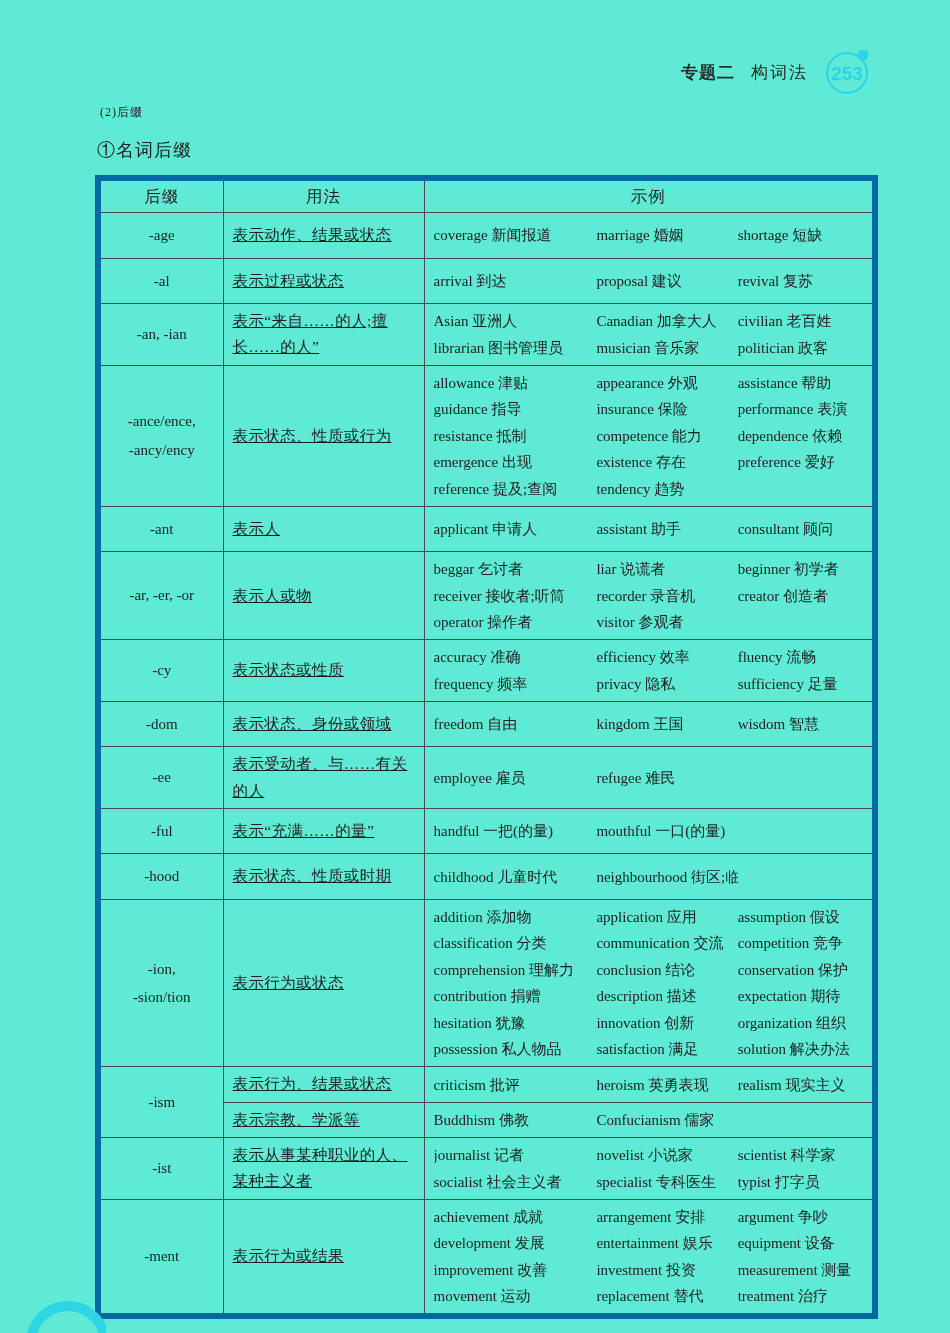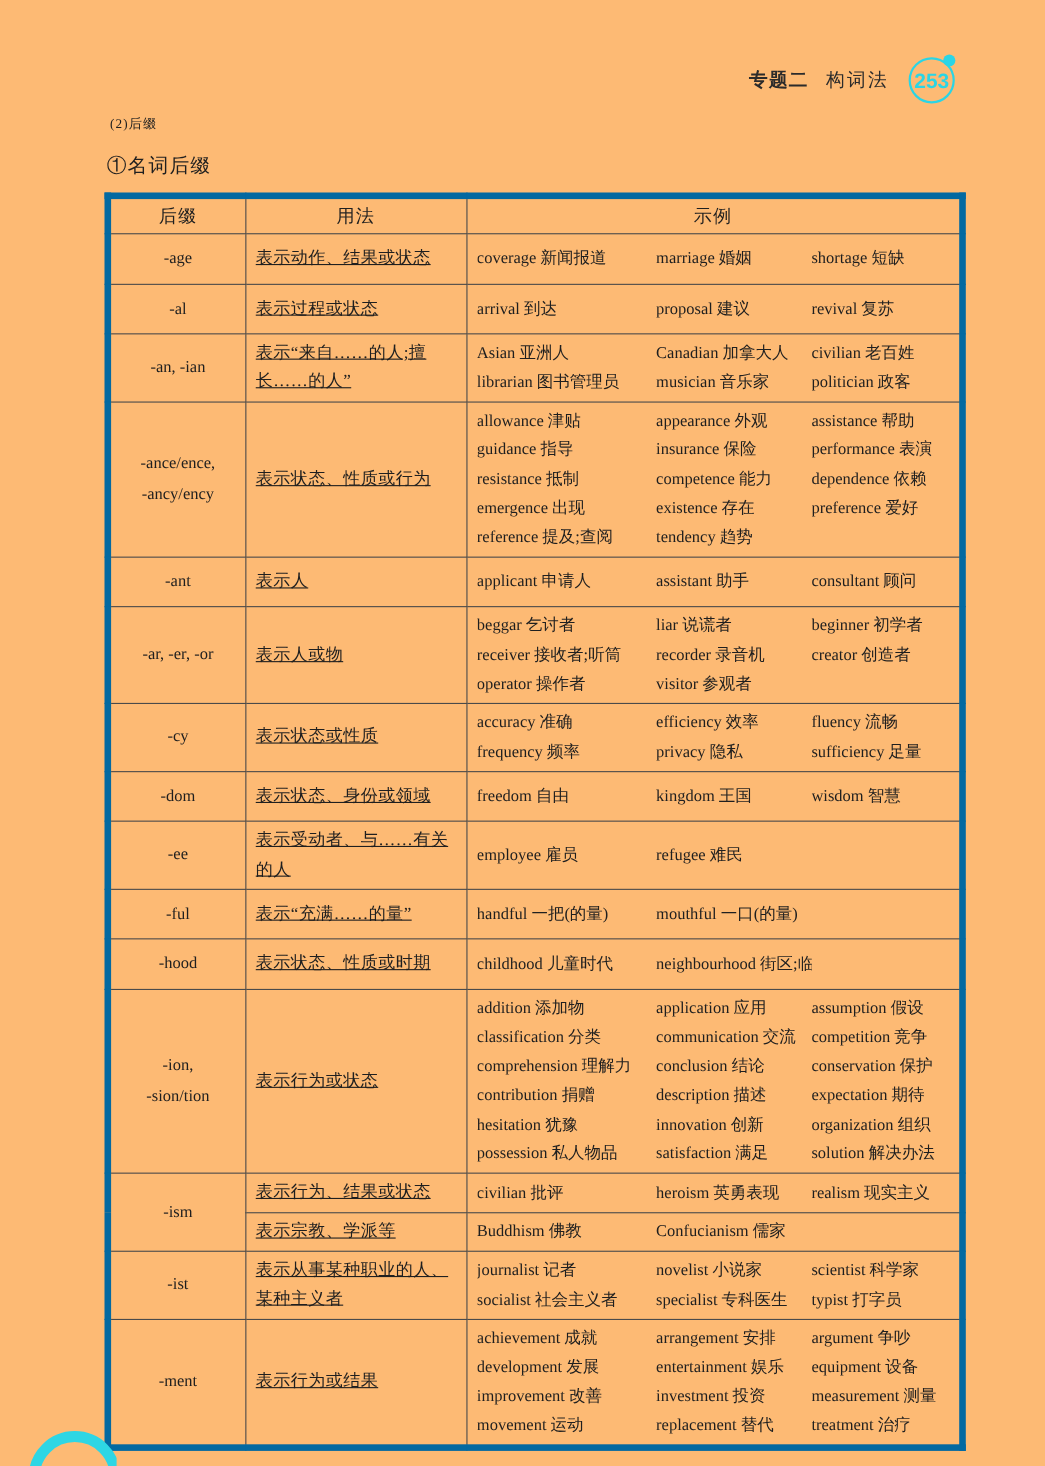--- a/index.html
+++ b/index.html
@@ -1,17 +1,17 @@
 <!DOCTYPE html>
 <html><head>
 <meta charset="utf-8">
 <style>
   html,body{margin:0;padding:0;background:#fff;}
   body{font-family:"Liberation Serif","DejaVu Serif",serif;color:#1f1f1f;}
-  .page{position:relative;width:950px;height:1333px;background:#fdba74;overflow:hidden;}
+  .page{position:relative;width:950px;height:1333px;background:#5eead4;overflow:hidden;}
 
   
   .running-head{position:absolute;top:48px;right:78px;display:flex;align-items:center;gap:16px;}
   .rh-label{font-family:"Liberation Sans","DejaVu Sans",sans-serif;font-weight:bold;font-size:17px;color:#2b2b2b;letter-spacing:1px;}
   .rh-title{font-family:Liberation Serif, serif;font-size:17px;color:#2b2b2b;letter-spacing:2px;}
   .badge{position:relative;width:48px;height:48px;}
   .badge svg{display:block;}
 
   
   .h-sub{position:absolute;left:100px;top:104px;font-size:12px;letter-spacing:1px;}
@@ -237,21 +237,21 @@
                 <span class="ex-item">satisfaction 满足</span>
                 <span class="ex-item">solution 解决办法</span>
               </div>
             </td>
           </tr>
           <tr>
             <td class="col-suffix" rowspan="2">-ism</td>
             <td class="col-usage">表示行为、结果或状态</td>
             <td class="col-examples">
               <div class="ex-grid">
-                <span class="ex-item">civilian 批评</span>
+                <span class="ex-item">criticism 批评</span>
                 <span class="ex-item">heroism 英勇表现</span>
                 <span class="ex-item">realism 现实主义</span>
               </div>
             </td>
           </tr>
           <tr>
             <td class="col-usage">表示宗教、学派等</td>
             <td class="col-examples">
               <div class="ex-grid">
                 <span class="ex-item">Buddhism 佛教</span>

